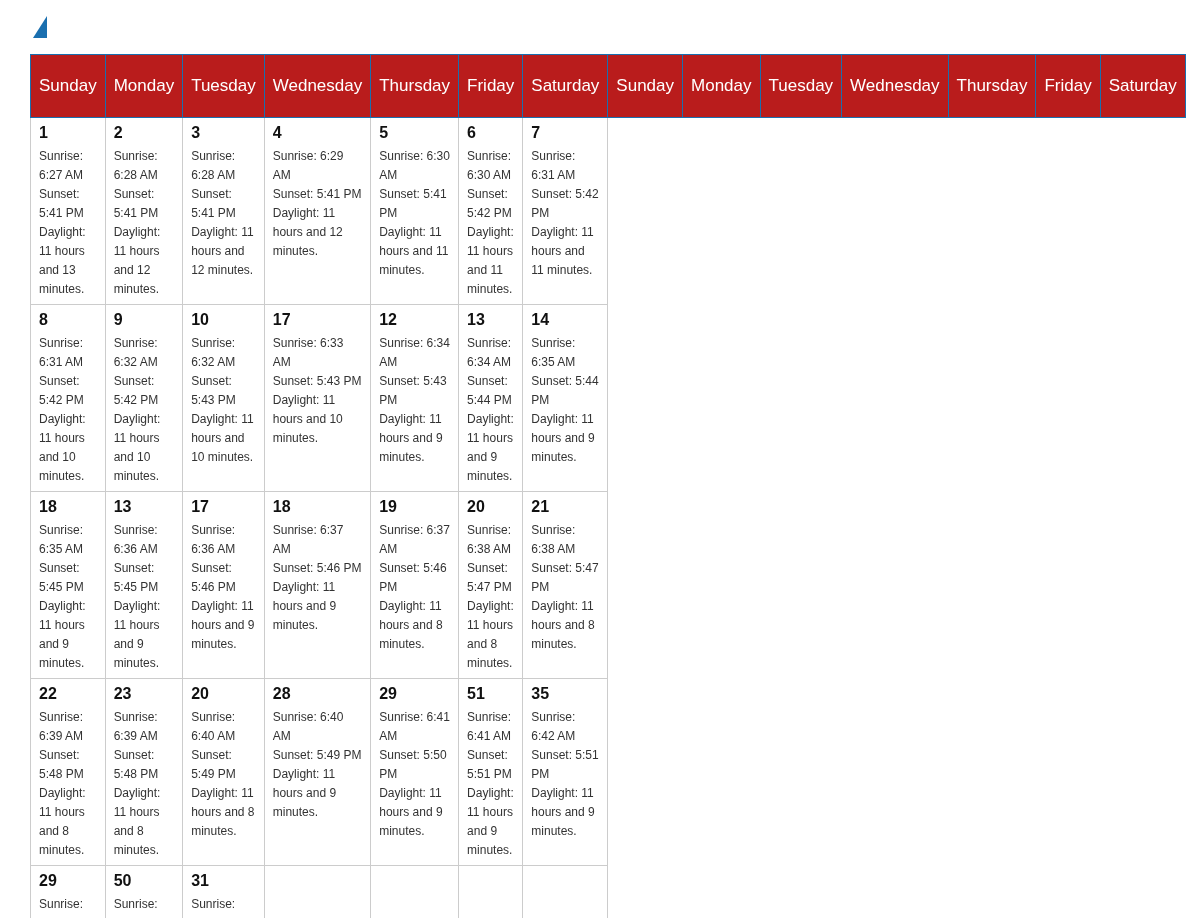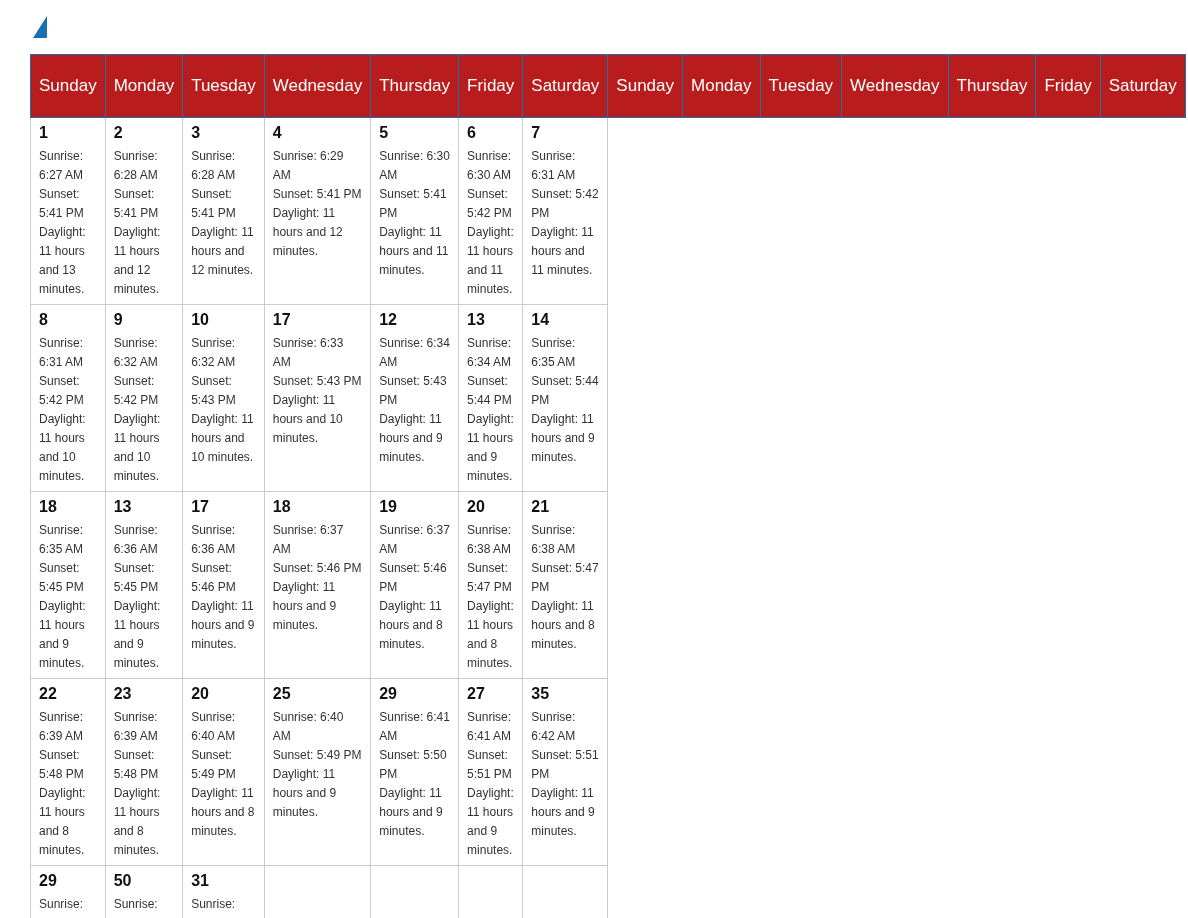--- a/index.html
+++ b/index.html
@@ -233,29 +233,29 @@
       </td>
         <td>
         <span class="day-number">23</span>
         <span class="day-info">Sunrise: 6:39 AM<br>Sunset: 5:48 PM<br>Daylight: 11 hours and 8 minutes.</span>
       </td>
         <td>
         <span class="day-number">20</span>
         <span class="day-info">Sunrise: 6:40 AM<br>Sunset: 5:49 PM<br>Daylight: 11 hours and 8 minutes.</span>
       </td>
         <td>
-        <span class="day-number">25</span>
+        <span class="day-number">28</span>
         <span class="day-info">Sunrise: 6:40 AM<br>Sunset: 5:49 PM<br>Daylight: 11 hours and 9 minutes.</span>
       </td>
         <td>
         <span class="day-number">29</span>
         <span class="day-info">Sunrise: 6:41 AM<br>Sunset: 5:50 PM<br>Daylight: 11 hours and 9 minutes.</span>
       </td>
         <td>
-        <span class="day-number">27</span>
+        <span class="day-number">51</span>
         <span class="day-info">Sunrise: 6:41 AM<br>Sunset: 5:51 PM<br>Daylight: 11 hours and 9 minutes.</span>
       </td>
         <td>
         <span class="day-number">35</span>
         <span class="day-info">Sunrise: 6:42 AM<br>Sunset: 5:51 PM<br>Daylight: 11 hours and 9 minutes.</span>
       </td>
       </tr>
       <tr>
         <td>
         <span class="day-number">29</span>

